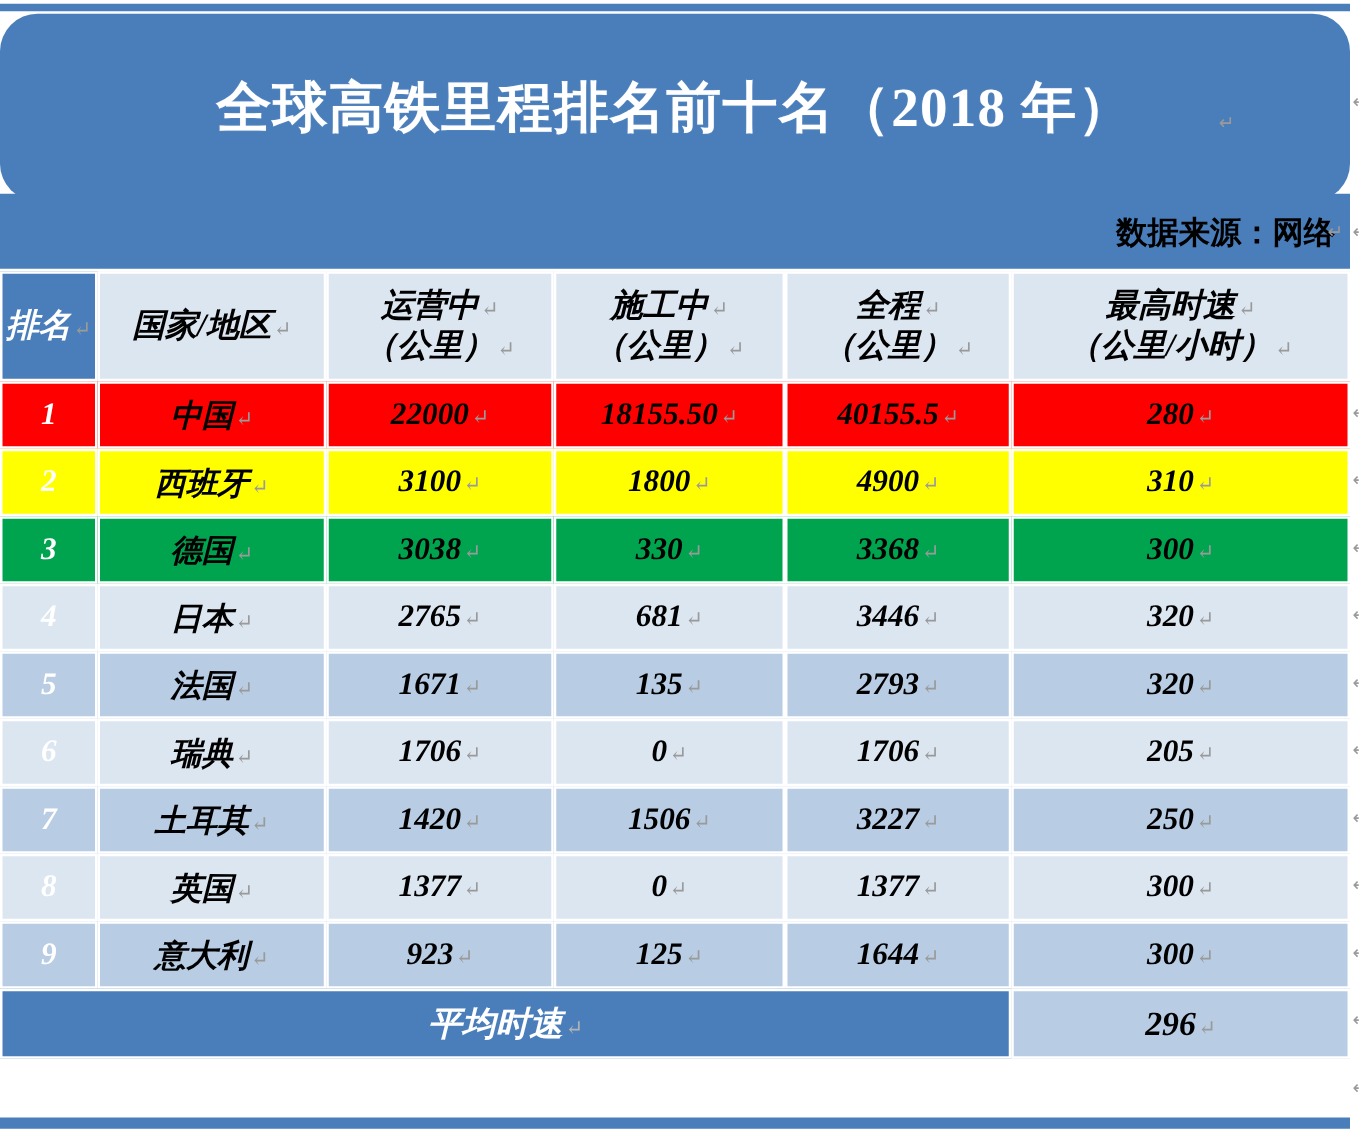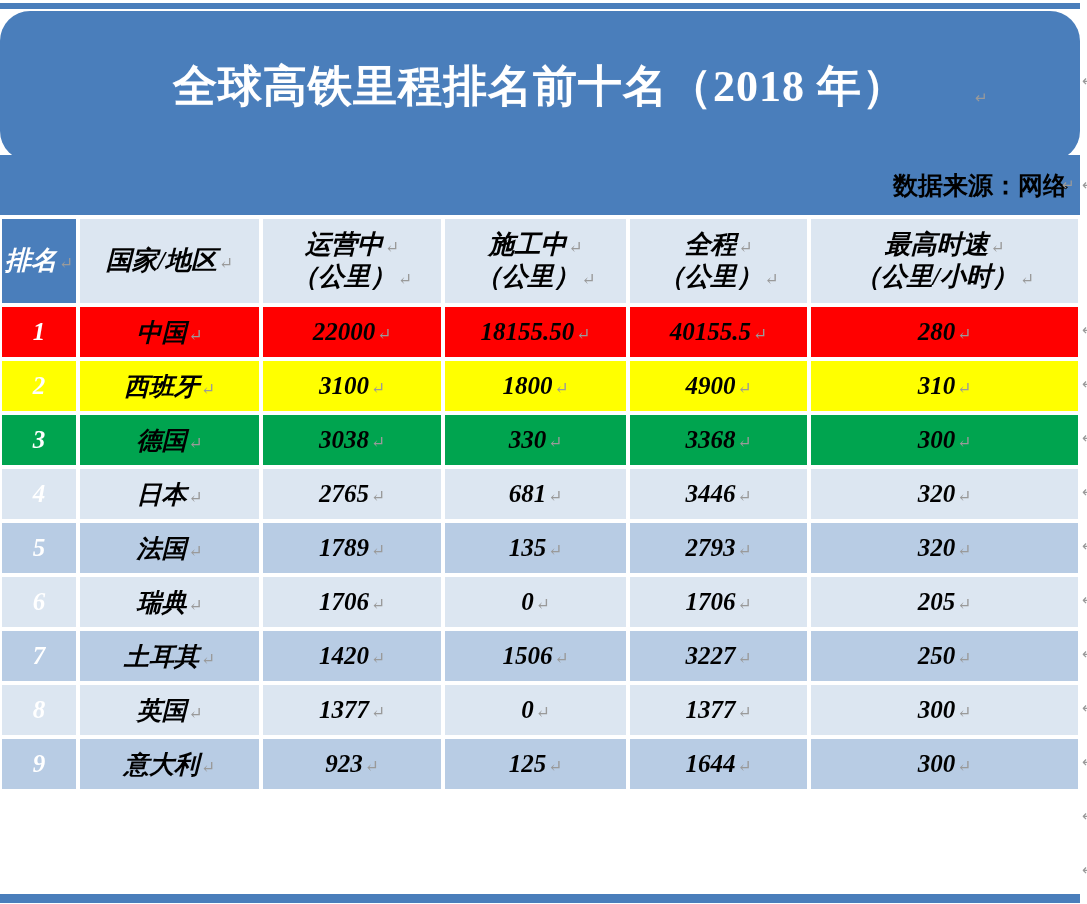--- a/index.html
+++ b/index.html
@@ -175,21 +175,21 @@
           <td class="rank"><span>4</span></td>
           <td><span>日本</span><span class="pil">↵</span></td>
           <td><span>2765</span><span class="pil">↵</span></td>
           <td><span>681</span><span class="pil">↵</span></td>
           <td><span>3446</span><span class="pil">↵</span></td>
           <td><span>320</span><span class="pil">↵</span></td>
         </tr>
         <tr class="row even">
           <td class="rank"><span>5</span></td>
           <td><span>法国</span><span class="pil">↵</span></td>
-          <td><span>1789</span><span class="pil">↵</span></td>
+          <td><span>1671</span><span class="pil">↵</span></td>
           <td><span>135</span><span class="pil">↵</span></td>
           <td><span>2793</span><span class="pil">↵</span></td>
           <td><span>320</span><span class="pil">↵</span></td>
         </tr>
         <tr class="row odd">
           <td class="rank"><span>6</span></td>
           <td><span>瑞典</span><span class="pil">↵</span></td>
           <td><span>1706</span><span class="pil">↵</span></td>
           <td><span>0</span><span class="pil">↵</span></td>
           <td><span>1706</span><span class="pil">↵</span></td>
@@ -212,20 +212,28 @@
           <td><span>300</span><span class="pil">↵</span></td>
         </tr>
         <tr class="row even">
           <td class="rank"><span>9</span></td>
           <td><span>意大利</span><span class="pil">↵</span></td>
           <td><span>923</span><span class="pil">↵</span></td>
           <td><span>125</span><span class="pil">↵</span></td>
           <td><span>1644</span><span class="pil">↵</span></td>
           <td><span>300</span><span class="pil">↵</span></td>
         </tr>
+        <tr class="foot">
+        <td class="label" colspan="5">
+          <span>平均时速</span><span class="pil pil-dim">↵</span>
+        </td>
+        <td class="value">
+          <span>296</span><span class="pil">↵</span>
+        </td>
+      </tr>
     </tbody>
   </table>
 
   <div class="rule-bottom"></div>
 <span class="outer-pil" style="left: 1082px; top: 321px;">↵</span>
     <span class="outer-pil" style="left: 1082px; top: 375px;">↵</span>
     <span class="outer-pil" style="left: 1082px; top: 429px;">↵</span>
     <span class="outer-pil" style="left: 1082px; top: 483px;">↵</span>
     <span class="outer-pil" style="left: 1082px; top: 537px;">↵</span>
     <span class="outer-pil" style="left: 1082px; top: 591px;">↵</span>

